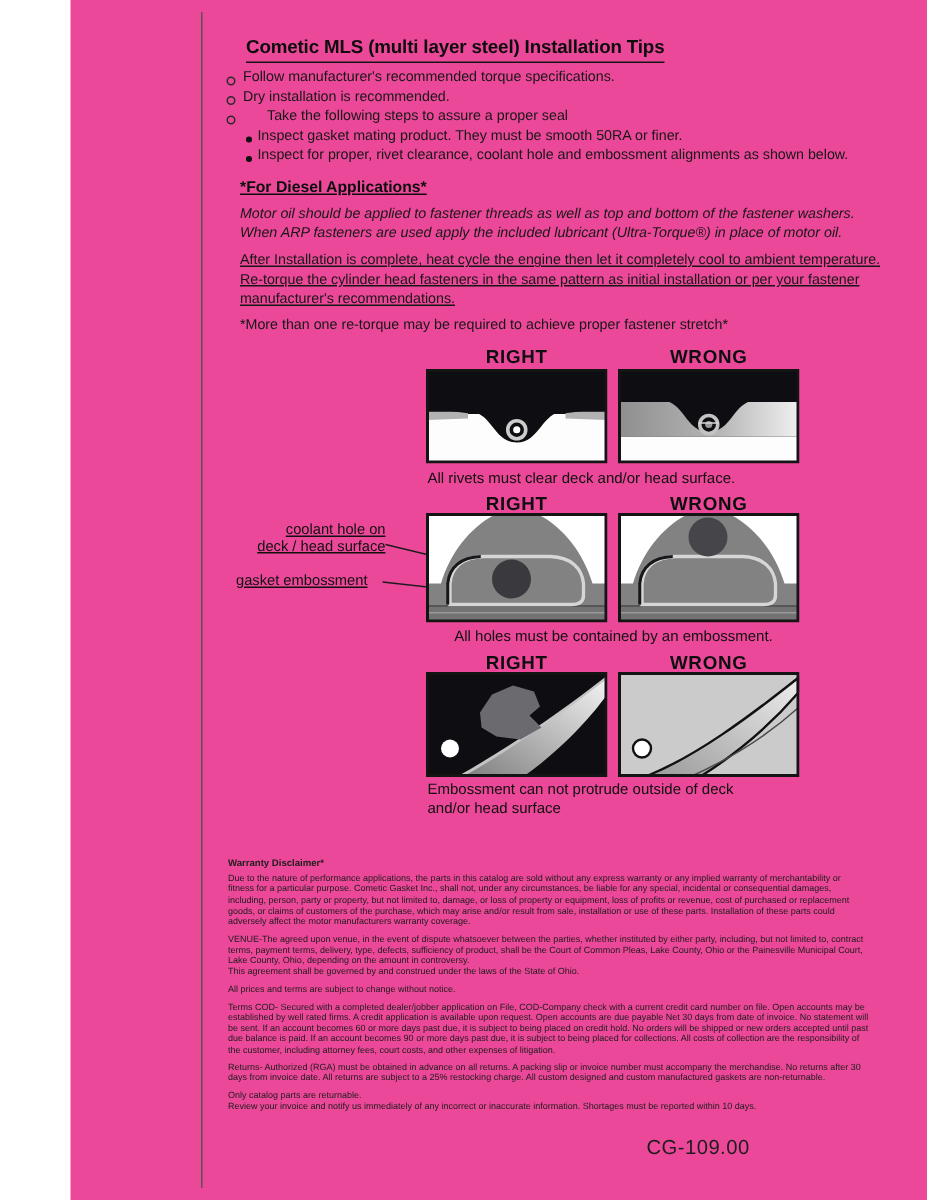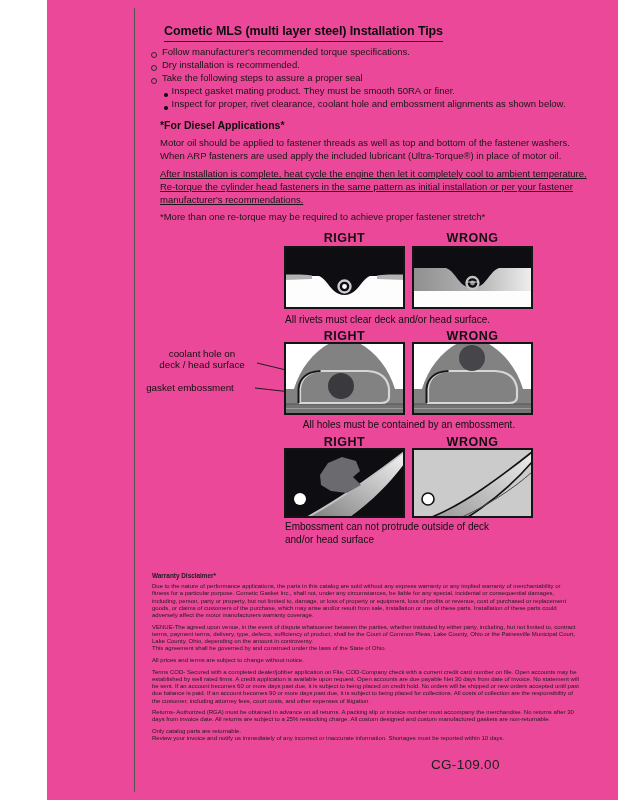--- a/index.html
+++ b/index.html
@@ -2,31 +2,31 @@
 <html><head>
 <meta charset="utf-8">
 <style>
   html,body{margin:0;padding:0;background:#ffffff;}
   .page{position:relative;width:618px;height:800px;background:#ec4899;overflow:hidden;
         font-family:"Liberation Sans","DejaVu Sans",sans-serif;color:#111;margin-left:47px;}
   .abs{position:absolute;}
   .edge-line{left:87px;top:8px;width:1px;height:784px;background:#555;}
   .title{left:117px;top:24px;font-size:12.5px;font-weight:700;letter-spacing:-0.1px;
          border-bottom:1.5px solid #151515;padding-bottom:2.5px;color:#0d0d0d;}
-  .b-row{display:flex;align-items:flex-end;font-size:9.5px;line-height:12px;color:#161616;}
+  .b-row{display:flex;align-items:center;font-size:9.5px;line-height:12px;color:#161616;}
   .ring{width:4px;height:4px;border:1px solid #2a2a2a;border-radius:50%;margin:3px 5px 0 0;flex:0 0 auto;}
   .dot{width:3.6px;height:3.6px;background:#111;border-radius:50%;margin:3.5px 4px 0 0;flex:0 0 auto;}
   .h2{font-size:10.5px;font-weight:700;color:#0d0d0d;}
   .para{font-size:9.5px;line-height:13px;width:434px;color:#161616;}
   .fig-label{width:121px;text-align:center;font-size:12.5px;font-weight:700;letter-spacing:0.5px;color:#0f0f0f;}
   .fig-box{width:121px;}
   .fig-box svg{display:block;}
   .caption{font-size:10px;line-height:13px;color:#0f0f0f;}
   .pre{white-space:pre-line;}
-  .ann{width:110px;text-align:center;font-size:9.8px;line-height:11px;color:#101010;}
+  .ann{width:110px;text-align:right;font-size:9.8px;line-height:11px;color:#101010;text-decoration:underline;}
   .warranty{left:105px;top:572px;width:427px;font-size:6px;line-height:7.2px;color:#1c1c1c;}
   .warranty .w-title{font-size:6.4px;font-weight:700;margin:0 0 4px 0;}
   .warranty p{margin:0 0 4.5px 0;}
   .warranty p.tight{margin:0;}
   .footer-code{left:384px;top:757px;font-size:13.5px;letter-spacing:0.3px;color:#1d1d1d;}
 </style>
 </head>
 <body>
 
 <div class="page">
@@ -36,35 +36,35 @@
   <div class="abs title">Cometic MLS (multi layer steel) Installation Tips</div>
 
   <div class="abs b-row" style="left:104px;top:46px;">
     <span class="ring"></span>
     <span>Follow manufacturer's recommended torque specifications.</span>
   </div>
   <div class="abs b-row" style="left:104px;top:59px;">
     <span class="ring"></span>
     <span>Dry installation is recommended.</span>
   </div>
-  <div class="abs b-row" style="left:104px;top:72px;">
+  <div class="abs b-row" style="left:104px;top:72px;gap:16px;">
     <span class="ring"></span>
     <span>Take the following steps to assure a proper seal</span>
   </div>
   <div class="abs b-row" style="left:117px;top:85px;">
     <span class="dot"></span>
     <span>Inspect gasket mating product.  They must be smooth 50RA or finer.</span>
   </div>
   <div class="abs b-row" style="left:117px;top:98px;">
     <span class="dot"></span>
     <span>Inspect for proper, rivet clearance, coolant hole and embossment alignments as shown below.</span>
   </div>
 
-  <div class="abs h2" style="left:113px;top:119px;">*For Diesel Applications*</div>
-  <div class="abs para" style="left:113px;top:136px;">Motor oil should be applied to fastener threads as well as top and bottom of the fastener washers. When ARP fasteners are used apply the included lubricant (Ultra-Torque®) in place of motor oil.</div>
+  <div class="abs h2" style="left:113px;top:119px;text-decoration:underline;">*For Diesel Applications*</div>
+  <div class="abs para" style="left:113px;top:136px;font-style:italic;">Motor oil should be applied to fastener threads as well as top and bottom of the fastener washers. When ARP fasteners are used apply the included lubricant (Ultra-Torque®) in place of motor oil.</div>
   <div class="abs para" style="left:113px;top:167px;text-decoration:underline;">After Installation is complete, heat cycle the engine then let it completely cool to ambient temperature. Re-torque the cylinder head fasteners in the same pattern as initial installation or per your fastener manufacturer's recommendations.</div>
   <div class="abs para" style="left:113px;top:210px;">*More than one re-torque may be required to achieve proper fastener stretch*</div>
 
   <div class="abs fig-label" style="left:237px;top:231px;">RIGHT</div>
   <div class="abs fig-label" style="left:365px;top:231px;">WRONG</div>
 
   <div class="abs fig-box" style="left:237px;top:246px;">
     <svg width="121" height="63" viewBox="0 0 121 63">
       <rect x="1" y="1" width="119" height="61" fill="#0d0d12"></rect>
       <path d="M1,30 H120 V62 H1 Z" fill="#fdfdfd"></path>

